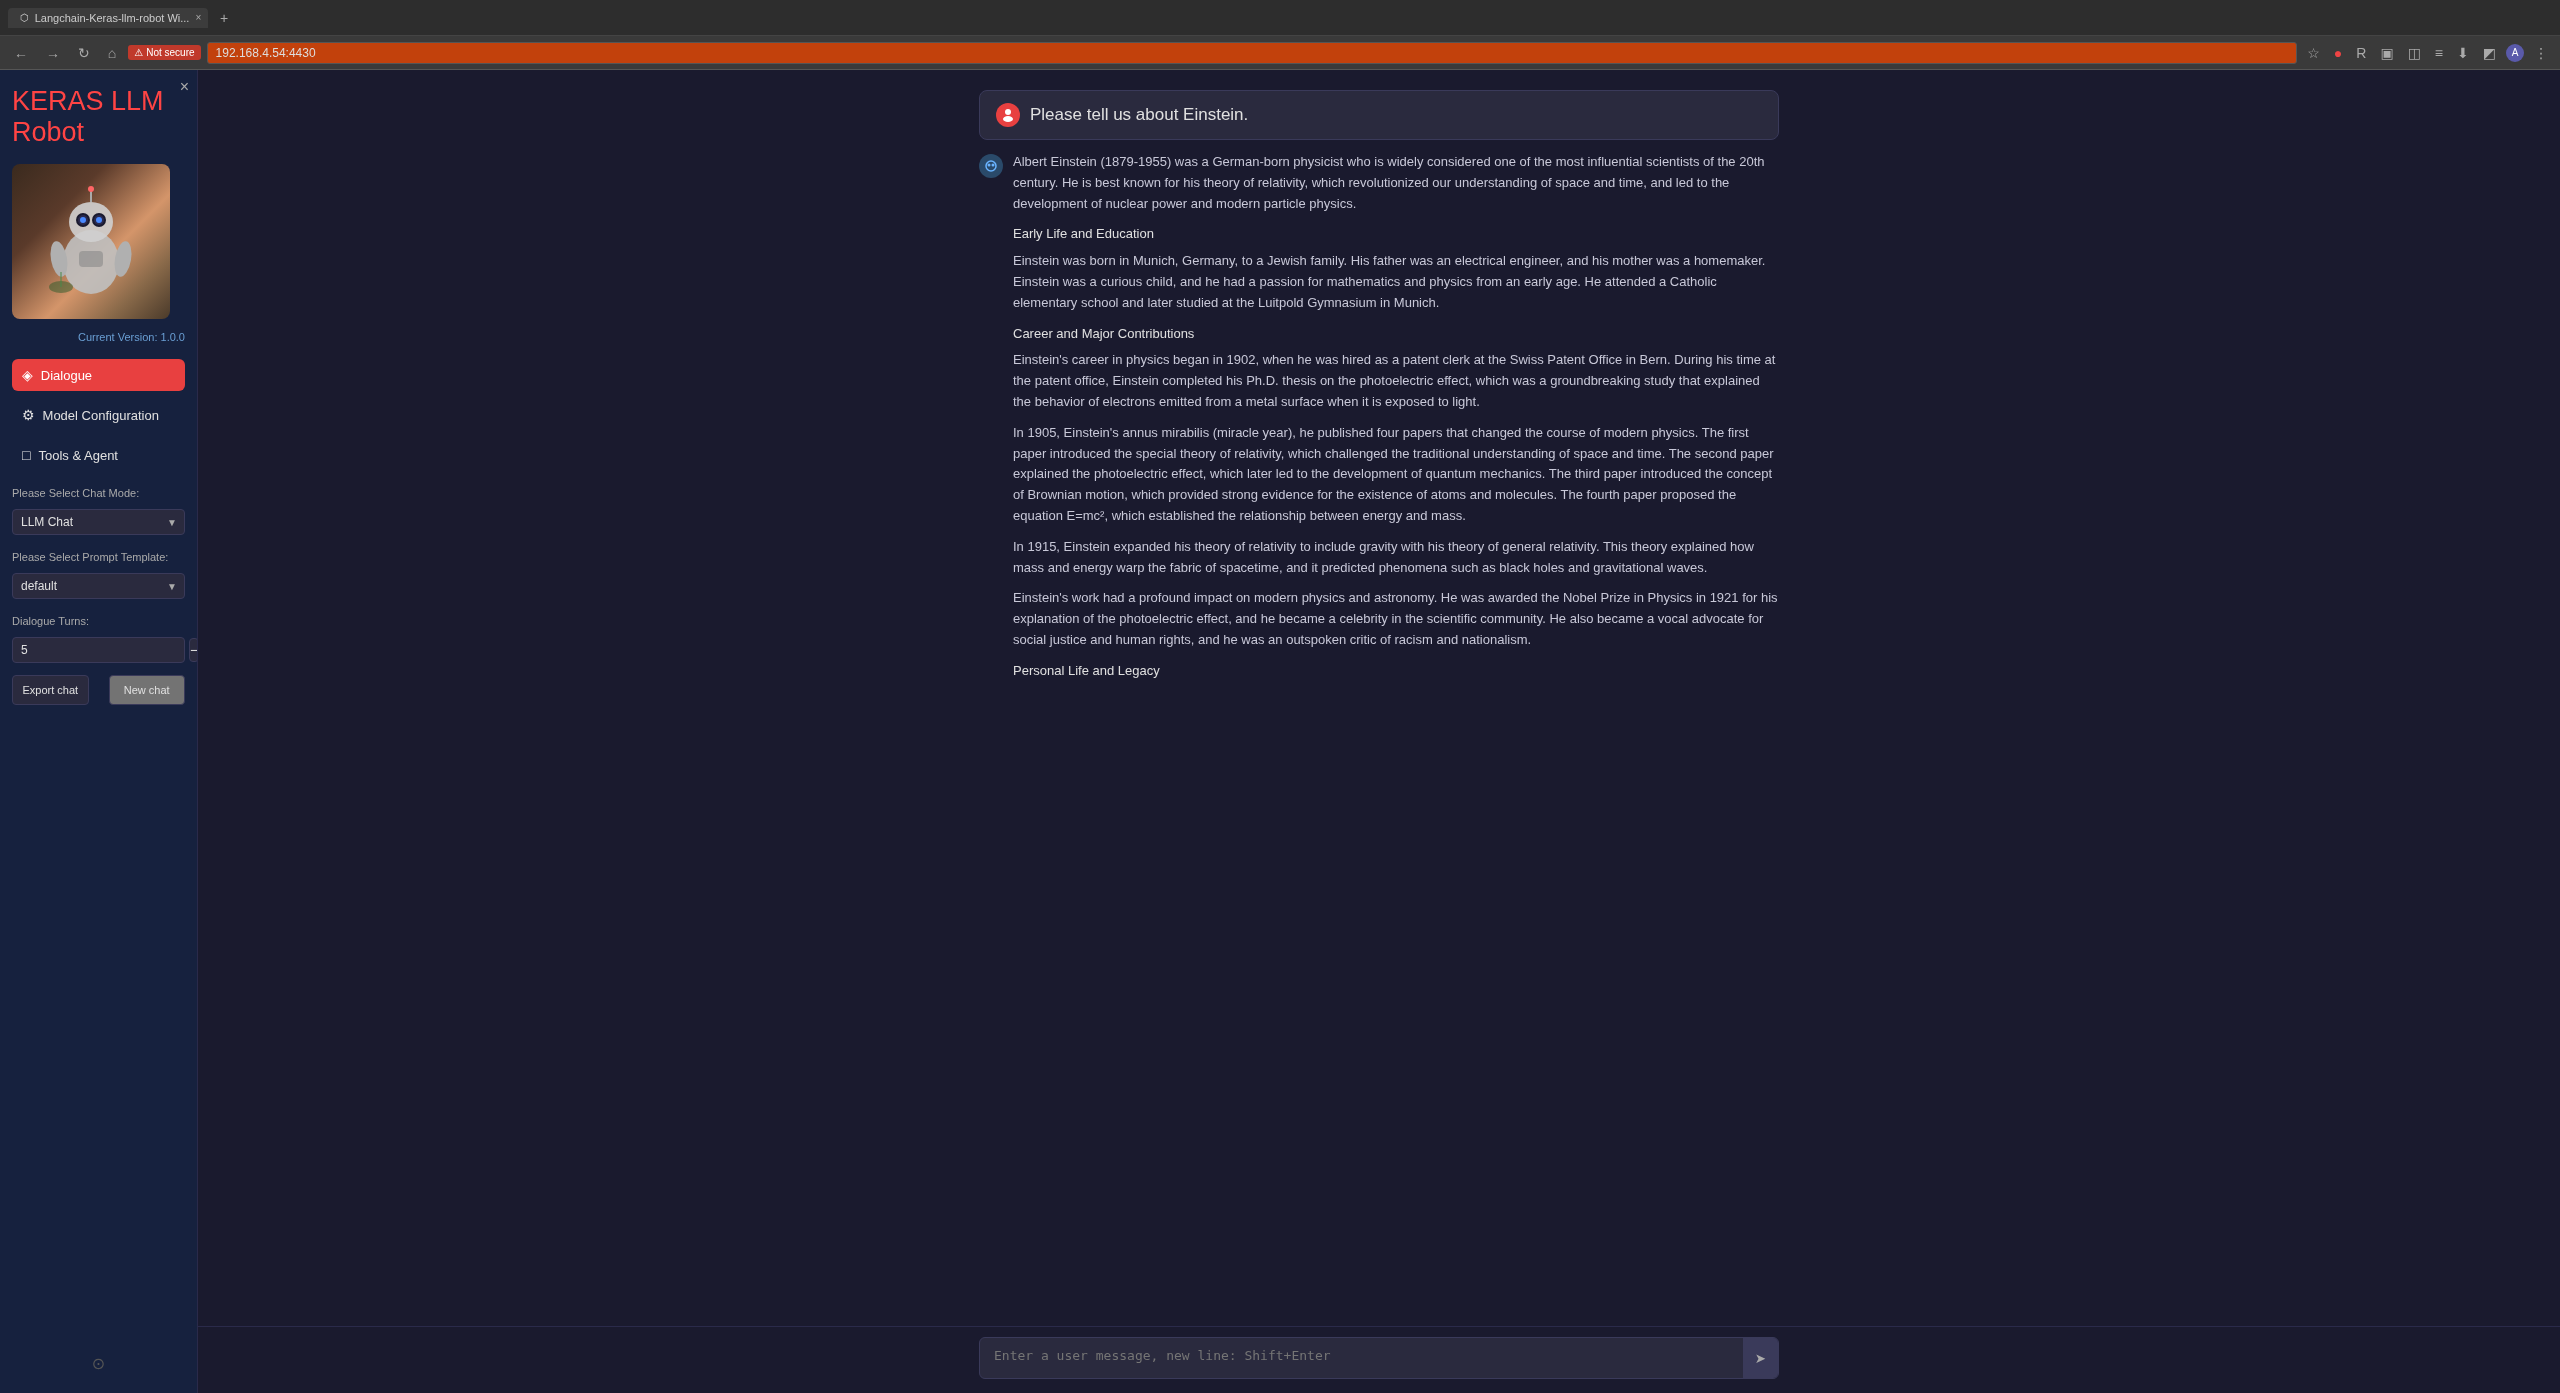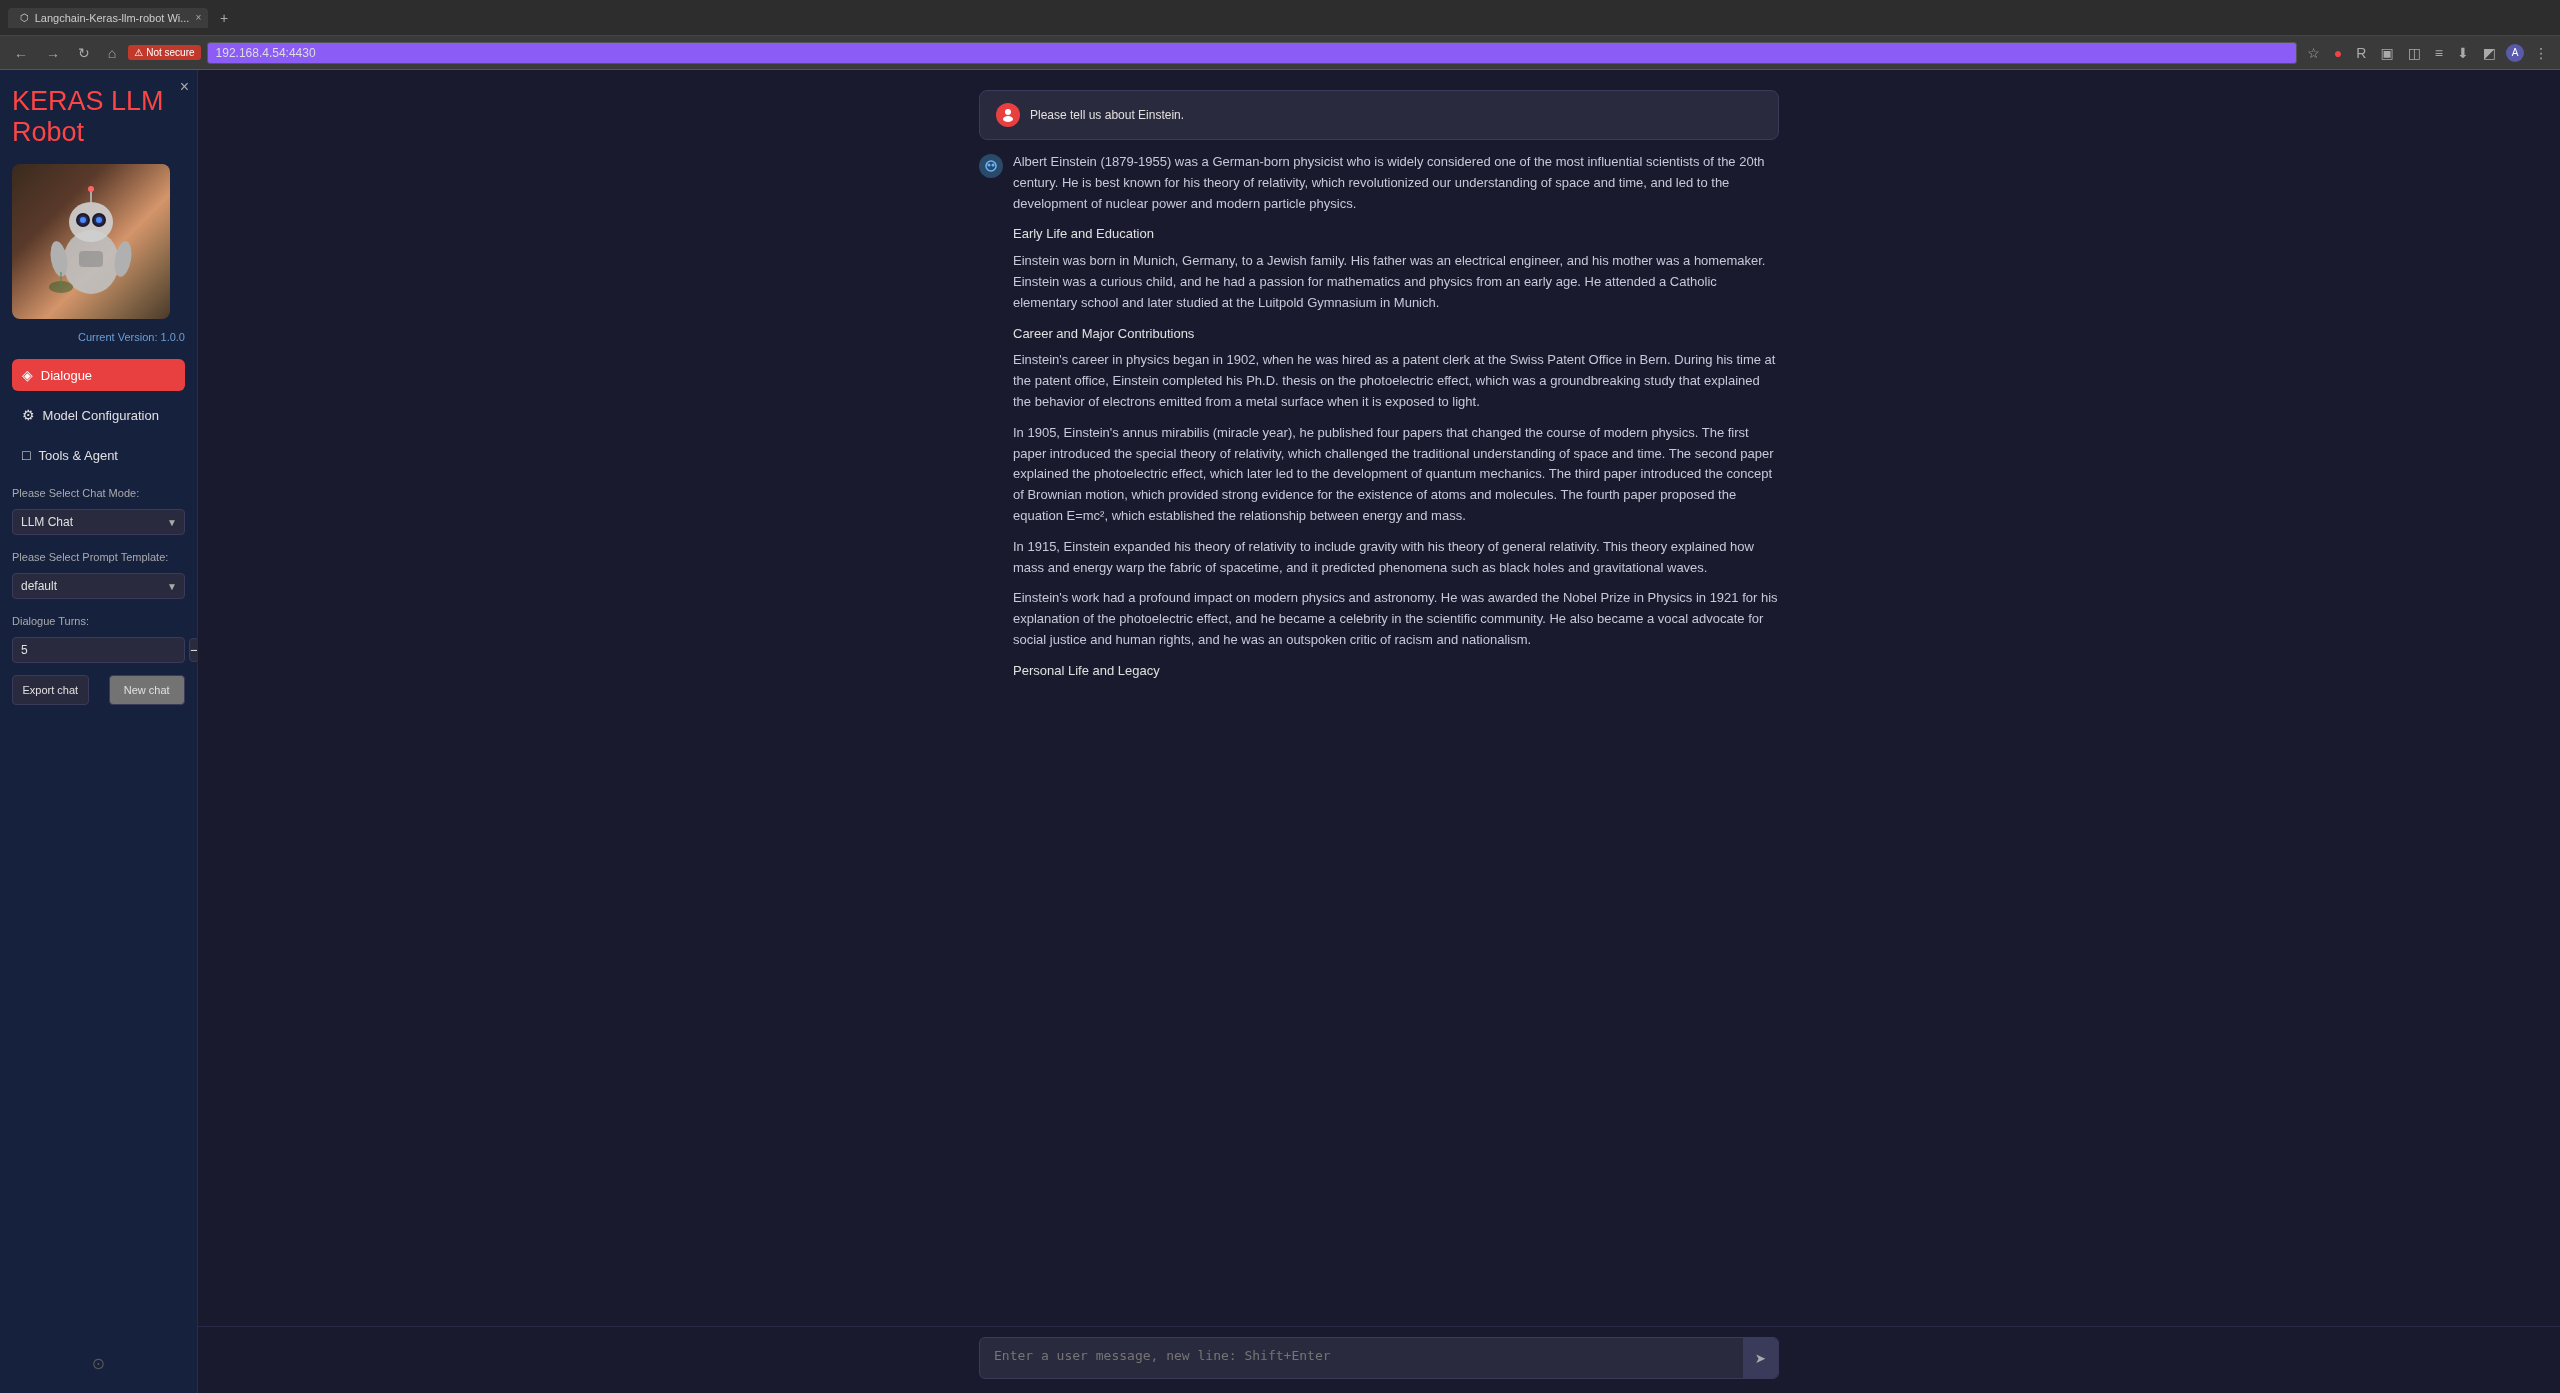--- a/index.html
+++ b/index.html
@@ -71,21 +71,21 @@
       color: white;
       font-size: 10px;
       padding: 2px 6px;
       border-radius: 3px;
       display: flex;
       align-items: center;
       gap: 3px;
     }
     .address-bar {
       flex: 1;
-      background: #8b5cf6;
+      background: #c2410c;
       border: 1px solid #555;
       border-radius: 3px;
       color: #ddd;
       font-size: 12px;
       padding: 3px 8px;
       height: 22px;
     }
     .browser-icons {
       display: flex;
       align-items: center;
@@ -316,21 +316,21 @@
       background: #e84040;
       display: flex;
       align-items: center;
       justify-content: center;
       font-size: 12px;
       color: white;
       flex-shrink: 0;
     }
     .user-text {
       color: #e0e0e0;
-      font-size: 12px;
+      font-size: 17px;
     }
 
     .ai-message {
       max-width: 800px;
       align-self: center;
       width: 100%;
       display: flex;
       gap: 10px;
     }
     .ai-icon {

